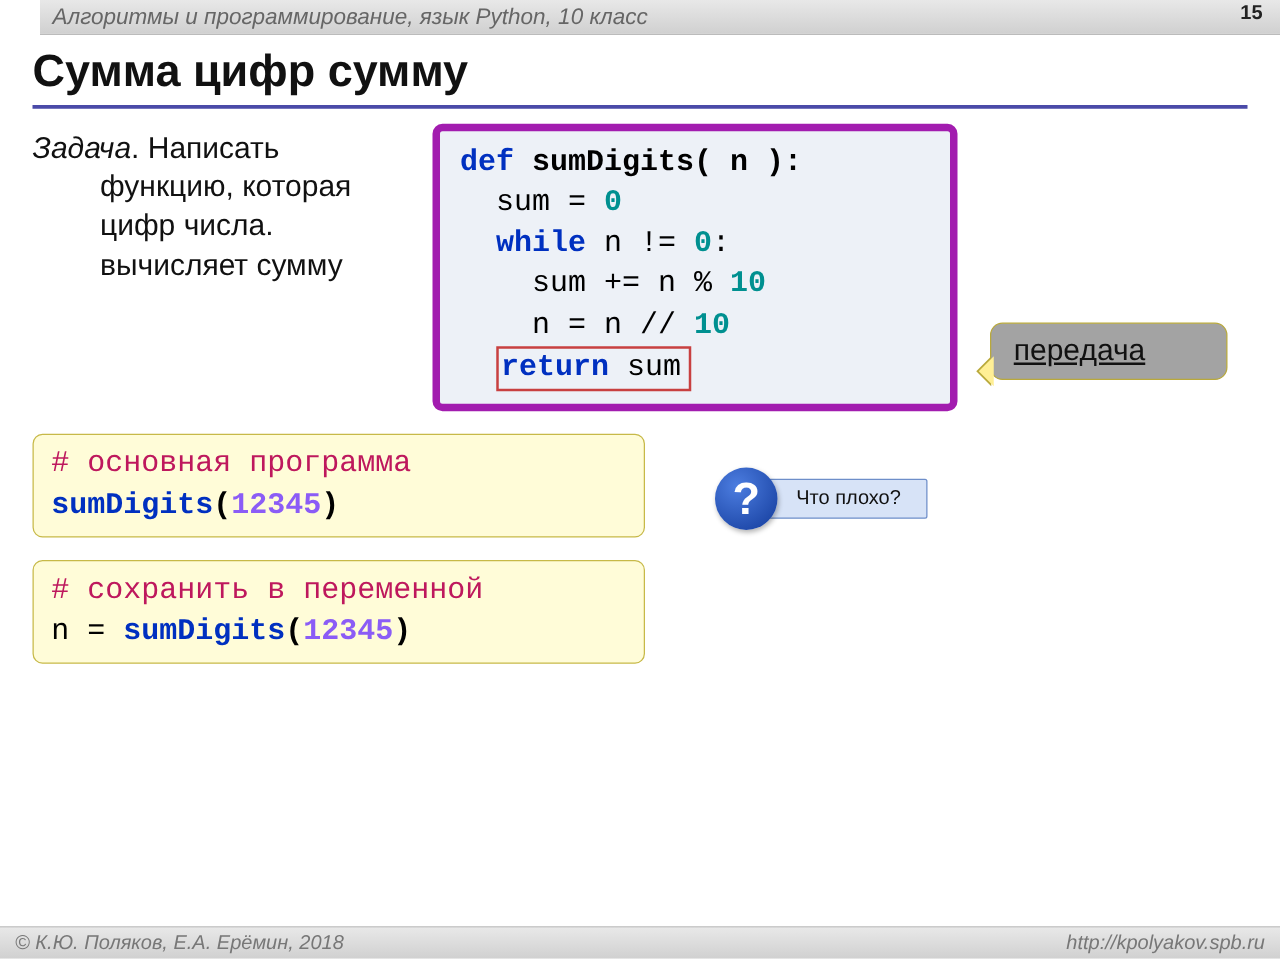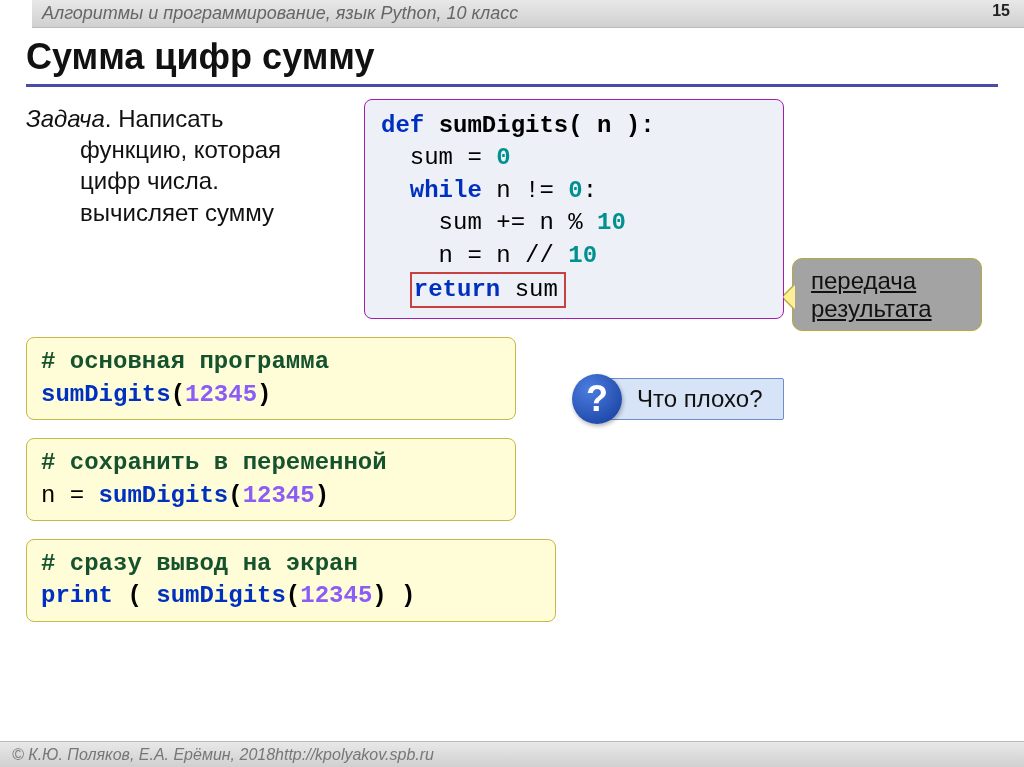--- a/index.html
+++ b/index.html
@@ -39,33 +39,33 @@
     position: relative;
   }
   .title {
     font-size: 36px;
     font-weight: bold;
     color: #111;
     border-bottom: 3px solid #4a4aa8;
     padding-bottom: 6px;
     margin-bottom: 12px;
   }
-  .row1 { display:flex; gap:18px; align-items:flex-start; }
+  .row1 { display:flex; align-items:flex-start; }
   .task {
     width: 320px;
     font-size: 24px;
     color: #111;
     line-height: 1.3;
     padding-top: 4px;
   }
   .task em { font-style: italic; }
   .task .indent { display:block; padding-left: 54px; }
   .code-box {
     background: #edf1f7;
-    border: 1px solid #a21caf;
+    border: 6px solid #a21caf;
     border-radius: 8px;
     padding: 10px 16px 10px 16px;
     font-family: "Courier New", monospace;
     font-size: 24px;
     line-height: 1.35;
     white-space: pre;
     color: #000;
     position: relative;
   }
   .code-box.main { width: 420px; }
@@ -119,21 +119,21 @@
     padding: 8px 14px;
     font-family: "Courier New", monospace;
     font-size: 24px;
     line-height: 1.35;
     white-space: pre;
     color: #000;
     margin-top: 18px;
     width: 490px;
   }
   .yellow-block.wide { width: 530px; }
-  .comment { color: #14532d; font-weight: bold; }
+  .comment { color: #be185d; font-weight: normal; }
   .fn { color: #0030c0; font-weight: bold; }
   .arg { color: #8b5cf6; font-weight: bold; }
   .qbox {
     position: absolute;
     left: 572px;
     top: 374px;
     display: flex;
     align-items: center;
   }
   .qcircle {
@@ -148,34 +148,34 @@
     justify-content: center;
     box-shadow: 1px 2px 4px rgba(0,0,0,0.3);
     z-index: 2;
     position: relative;
   }
   .qlabel {
     background: #d7e3f7;
     border: 1px solid #6e8ec9;
     padding: 6px 20px 6px 28px;
     margin-left: -14px;
-    font-size: 24px;
+    font-size: 16px;
     color: #111;
     border-radius: 2px;
   }
   .footer {
     position: absolute;
     bottom: 0;
     left: 0;
     width: 100%;
     height: 26px;
     background: linear-gradient(#e8e8e8,#d0d0d0);
     border-top: 1px solid #bbb;
     display: flex;
-    justify-content: flex-start;
+    justify-content: space-between;
     align-items: center;
     padding: 0 12px;
     font-style: italic;
     color: #777;
     font-size: 16px;
   }
 </style>
 </head>
 <body>
 
@@ -202,28 +202,25 @@
     <span>n</span> <span>=</span> <span>n</span> <span>//</span> <span class="num">10</span>
   <span class="highlight-return"><span class="kw">return</span> <span>sum</span></span></div>
   </div>
 
   <div class="yellow-block"><span class="comment"># основная программа</span>
 <span class="fn">sumDigits</span><span class="name">(</span><span class="arg">12345</span><span class="name">)</span></div>
 
   <div class="yellow-block"><span class="comment"># сохранить в переменной</span>
 <span>n = </span><span class="fn">sumDigits</span><span class="name">(</span><span class="arg">12345</span><span class="name">)</span></div>
 
-  <div class="yellow-block wide"><span class="comment"># сразу вывод на экран</span>
-<span class="kw">print</span><span class="name"> ( </span><span class="fn">sumDigits</span><span class="name">(</span><span class="arg">12345</span><span class="name">) )</span></div>
 
 </div>
 
 <div class="callout pass">
   <span>передача</span><br>
-  <span>результата</span>
 </div>
 
 <div class="qbox">
   <div class="qcircle">
     <span>?</span>
   </div>
   <div class="qlabel">Что плохо?</div>
 </div>
 
 <div class="footer">

